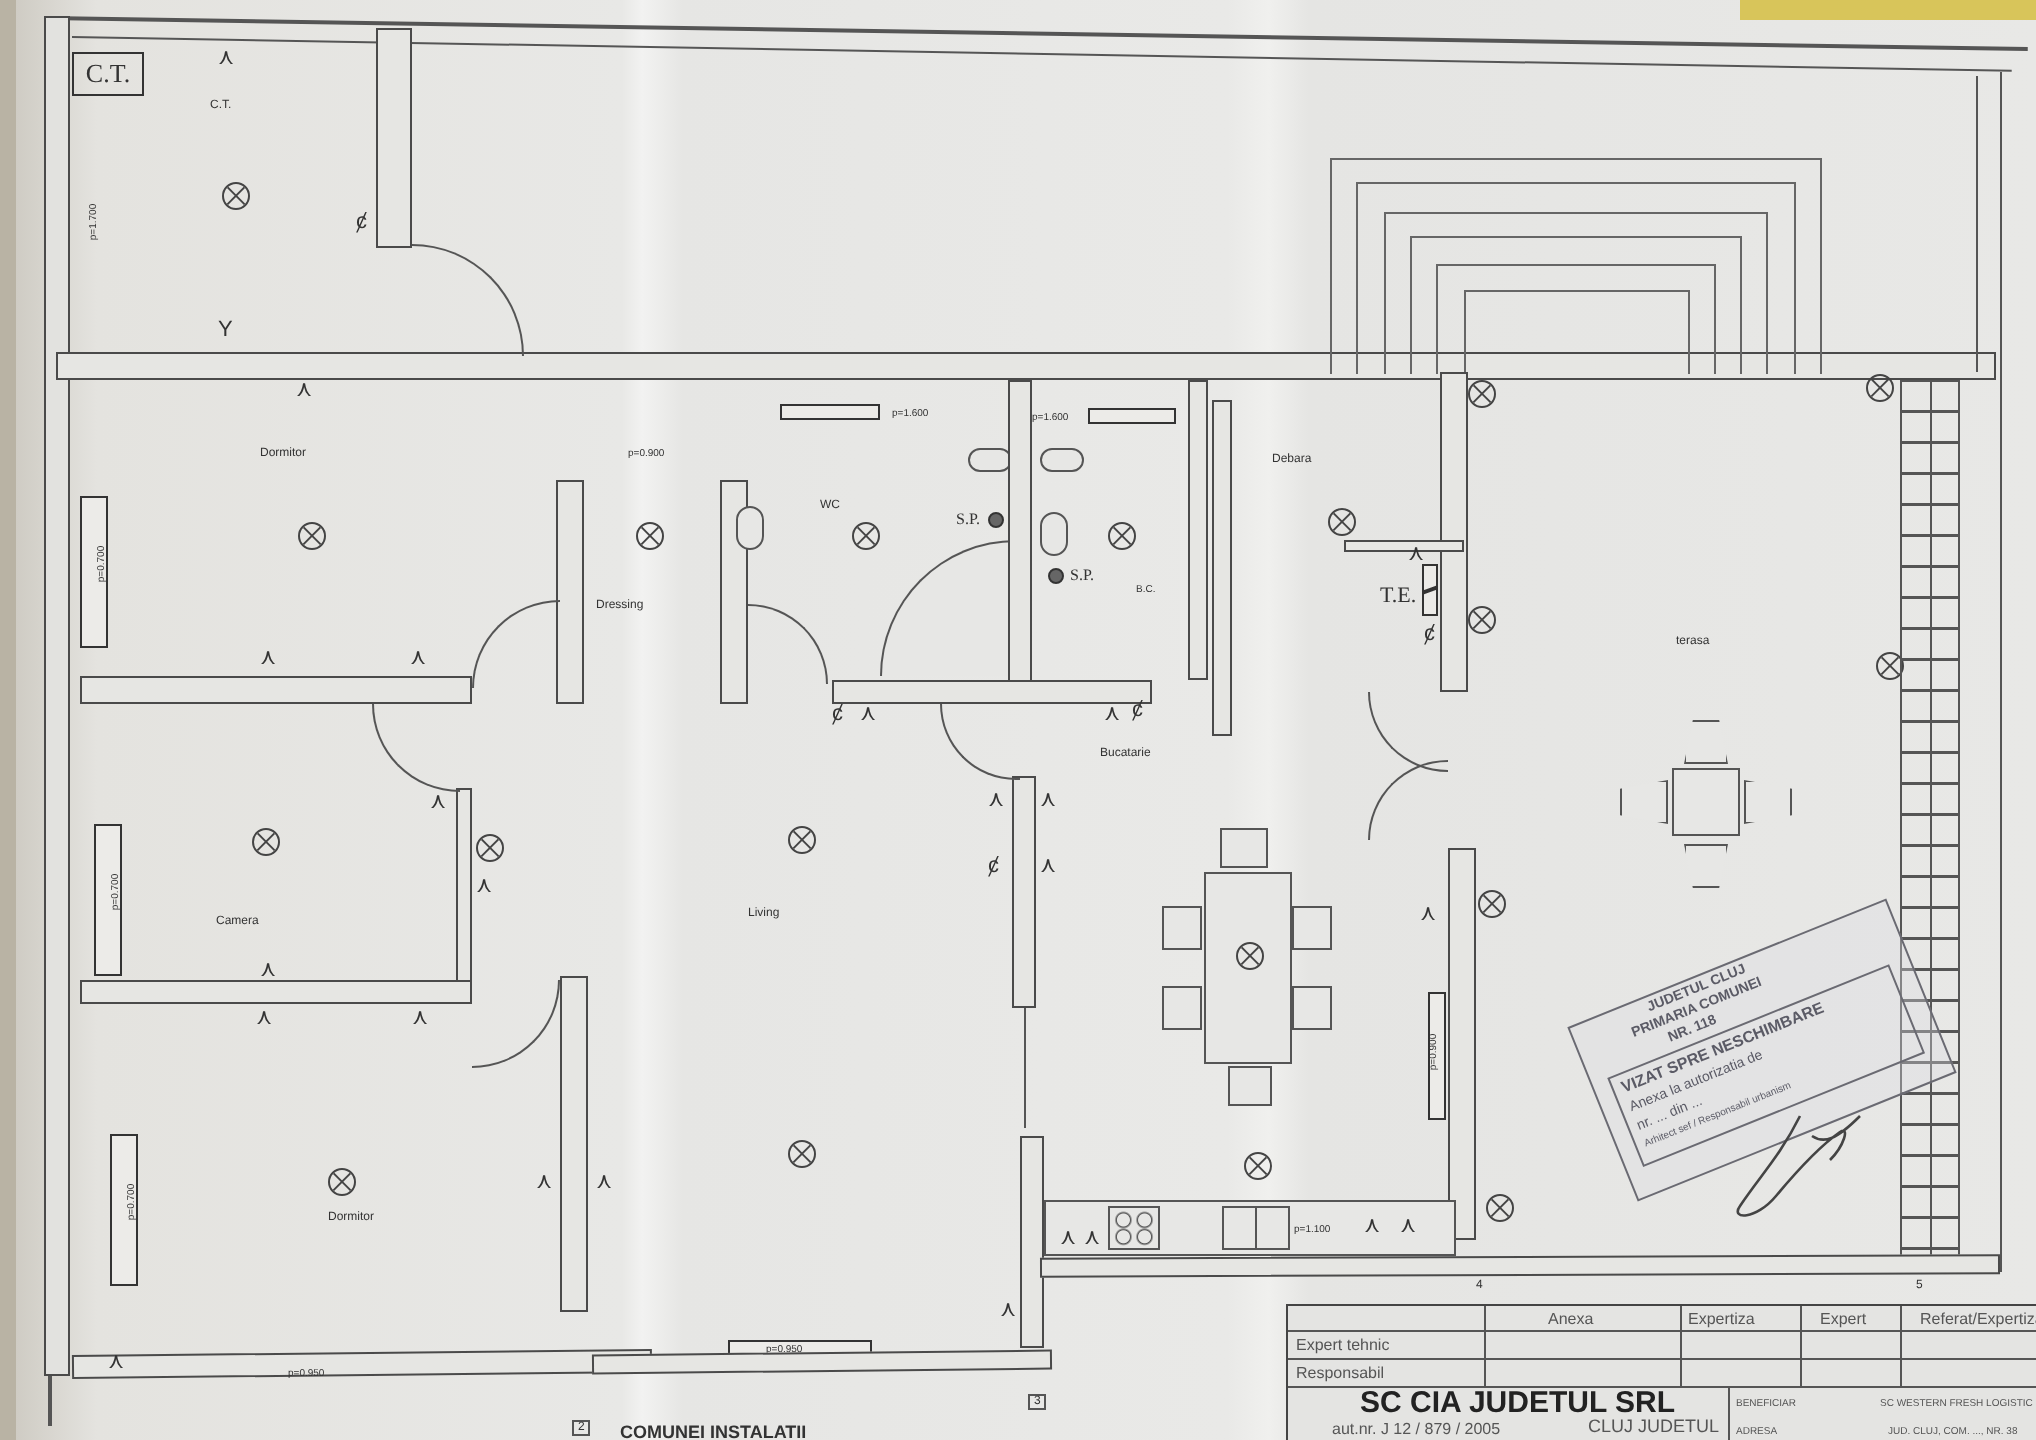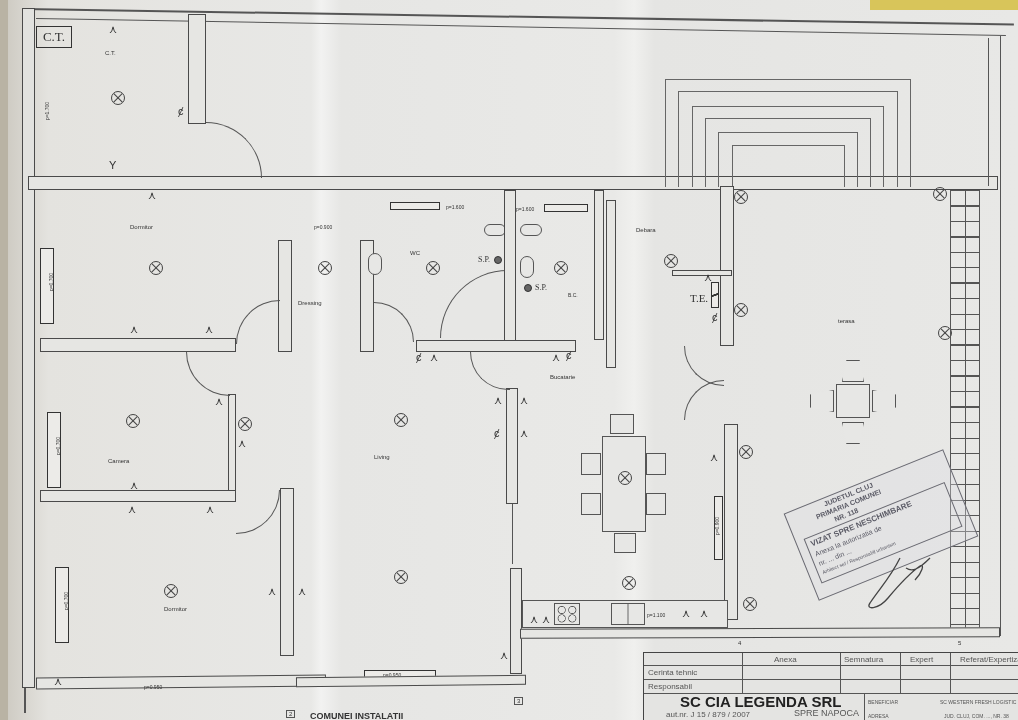--- a/index.html
+++ b/index.html
@@ -227,26 +227,26 @@
 
 <div class="tb">
   <div class="vl" style="left:98px;height:40px;"></div>
   <div class="vl" style="left:196px;height:40px;"></div>
   <div class="vl" style="left:256px;height:40px;"></div>
   <div class="vl" style="left:306px;height:40px;"></div>
   <div class="hl" style="top:12px;"></div>
   <div class="hl" style="top:26px;"></div>
   <div class="hl" style="top:40px;"></div>
   <div class="cell" style="left:130px;top:2px;">Anexa</div>
-  <div class="cell" style="left:200px;top:2px;">Semnatura</div>
+  <div class="cell" style="left:200px;top:2px;">Expertiza</div>
   <div class="cell" style="left:266px;top:2px;">Expert</div>
   <div class="cell" style="left:316px;top:2px;">Referat/Expertiza te</div>
-  <div class="cell" style="left:4px;top:15px;">Cerinta tehnic</div>
+  <div class="cell" style="left:4px;top:15px;">Expert tehnic</div>
   <div class="cell" style="left:4px;top:29px;">Responsabil</div>
-  <div class="cell" style="left:36px;top:40px;font-size:15px;font-weight:bold;color:#222;">SC CIA LEGENDA SRL</div>
-  <div class="cell" style="left:22px;top:57px;">aut.nr. J 15 / 879 / 2007</div>
-  <div class="cell" style="left:150px;top:55px;font-size:9px;">SPRE NAPOCA</div>
+  <div class="cell" style="left:36px;top:40px;font-size:15px;font-weight:bold;color:#222;">SC CIA JUDETUL SRL</div>
+  <div class="cell" style="left:22px;top:57px;">aut.nr. J 12 / 879 / 2005</div>
+  <div class="cell" style="left:150px;top:55px;font-size:9px;">CLUJ JUDETUL</div>
   <div class="vl" style="left:220px;top:40px;height:30px;"></div>
   <div class="cell" style="left:224px;top:46px;font-size:5px;">BENEFICIAR</div>
   <div class="cell" style="left:296px;top:46px;font-size:5px;">SC WESTERN FRESH LOGISTIC</div>
   <div class="cell" style="left:224px;top:60px;font-size:5px;">ADRESA</div>
   <div class="cell" style="left:300px;top:60px;font-size:5px;">JUD. CLUJ, COM. ..., NR. 38</div>
 </div>
 
 </body></html>

